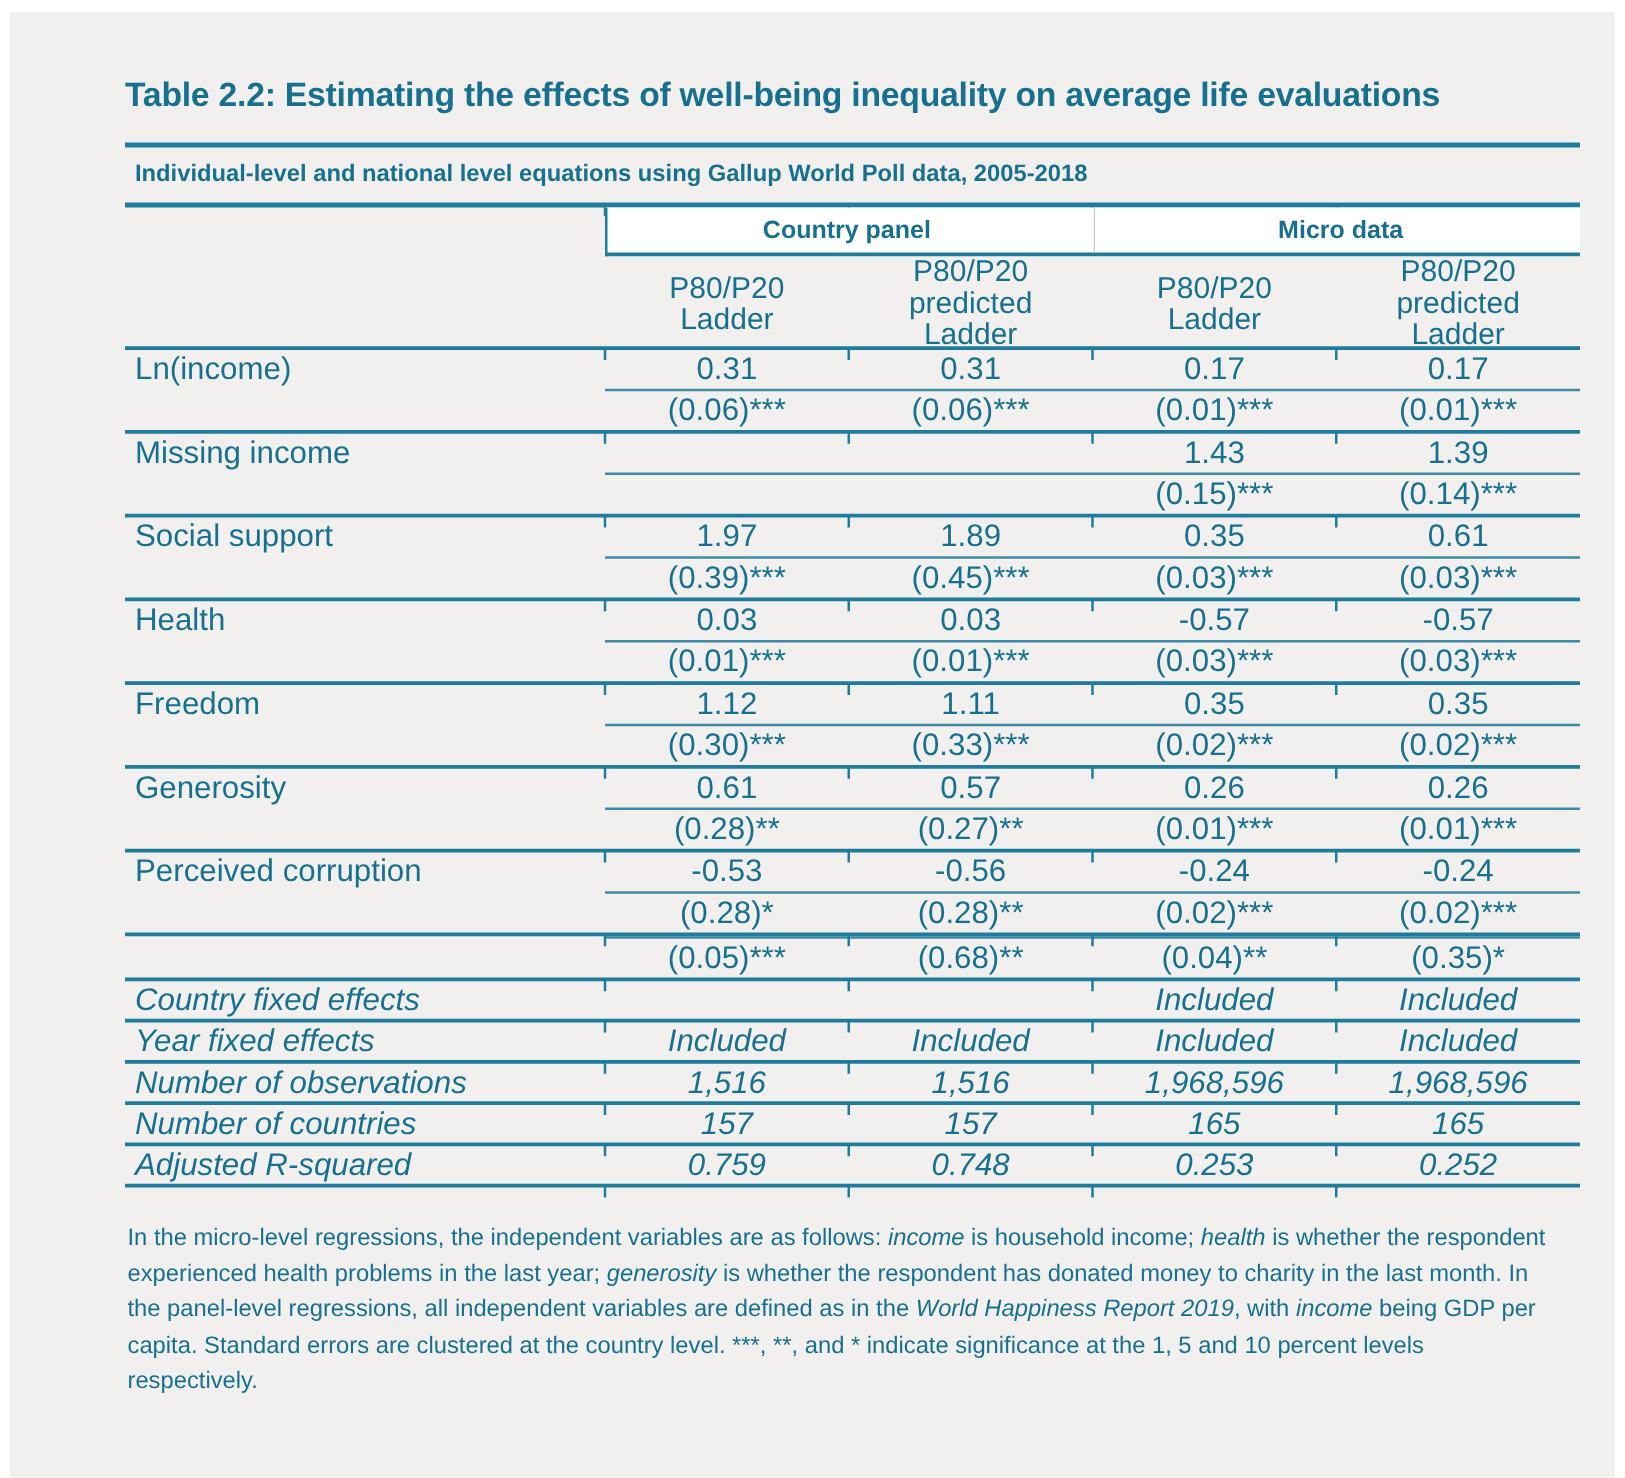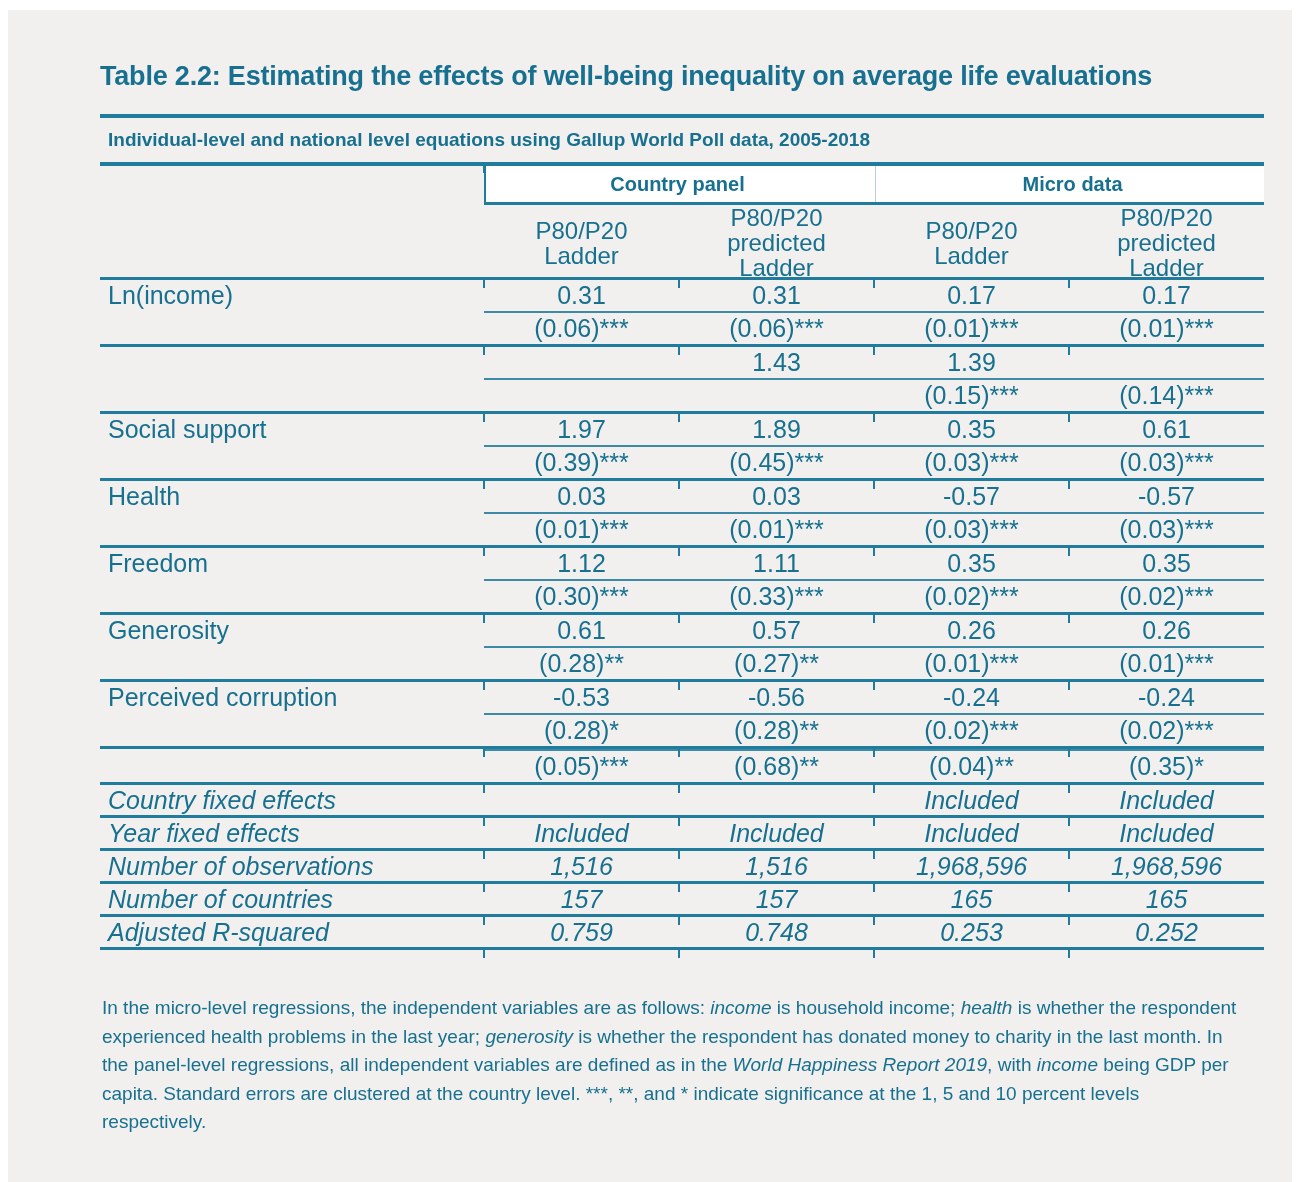--- a/index.html
+++ b/index.html
@@ -33,21 +33,21 @@
   .colhead-row{height:72px;}
   .colhead{display:flex;flex-direction:column;justify-content:center;align-items:center;
     font-size:24px;line-height:25px;padding-bottom:7px;}
   
   .row{height:31px;align-items:center;font-size:25px;}
   .row .lbl{text-align:left;padding-left:8px;}
   .row .val{text-align:center;}
   .inner-rule{margin-left:384px;width:780px;height:2px;background:var(--rule-light);}
   .summary .row{height:30px;font-style:italic;}
   
-  .footnote{margin-top:44px;width:1140px;font-size:19px;line-height:28.5px;padding-left:2px;}
+  .footnote{margin-top:27px;width:1140px;font-size:19px;line-height:28.5px;padding-left:2px;}
   .it{font-style:italic;}
 </style>
 </head>
 <body>
 
 <div class="page">
 
   <div class="title">Table 2.2: Estimating the effects of well-being inequality on average life evaluations</div>
 
   <div class="rule thick"></div>
@@ -106,20 +106,21 @@
       <div class="val">(0.06)***</div>
       <div class="val">(0.06)***</div>
       <div class="val">(0.01)***</div>
       <div class="val">(0.01)***</div>
     </div>
     <div class="rule ticks"></div>
   </div>
 
   <div>
     <div class="grid row">
+      <div class="lbl">Missing income</div>
       <div class="val"></div>
       <div class="val"></div>
       <div class="val">1.43</div>
       <div class="val">1.39</div>
     </div>
     <div class="inner-rule"></div>
     <div class="grid row">
       <div class="lbl"></div>
       <div class="val"></div>
       <div class="val"></div>

